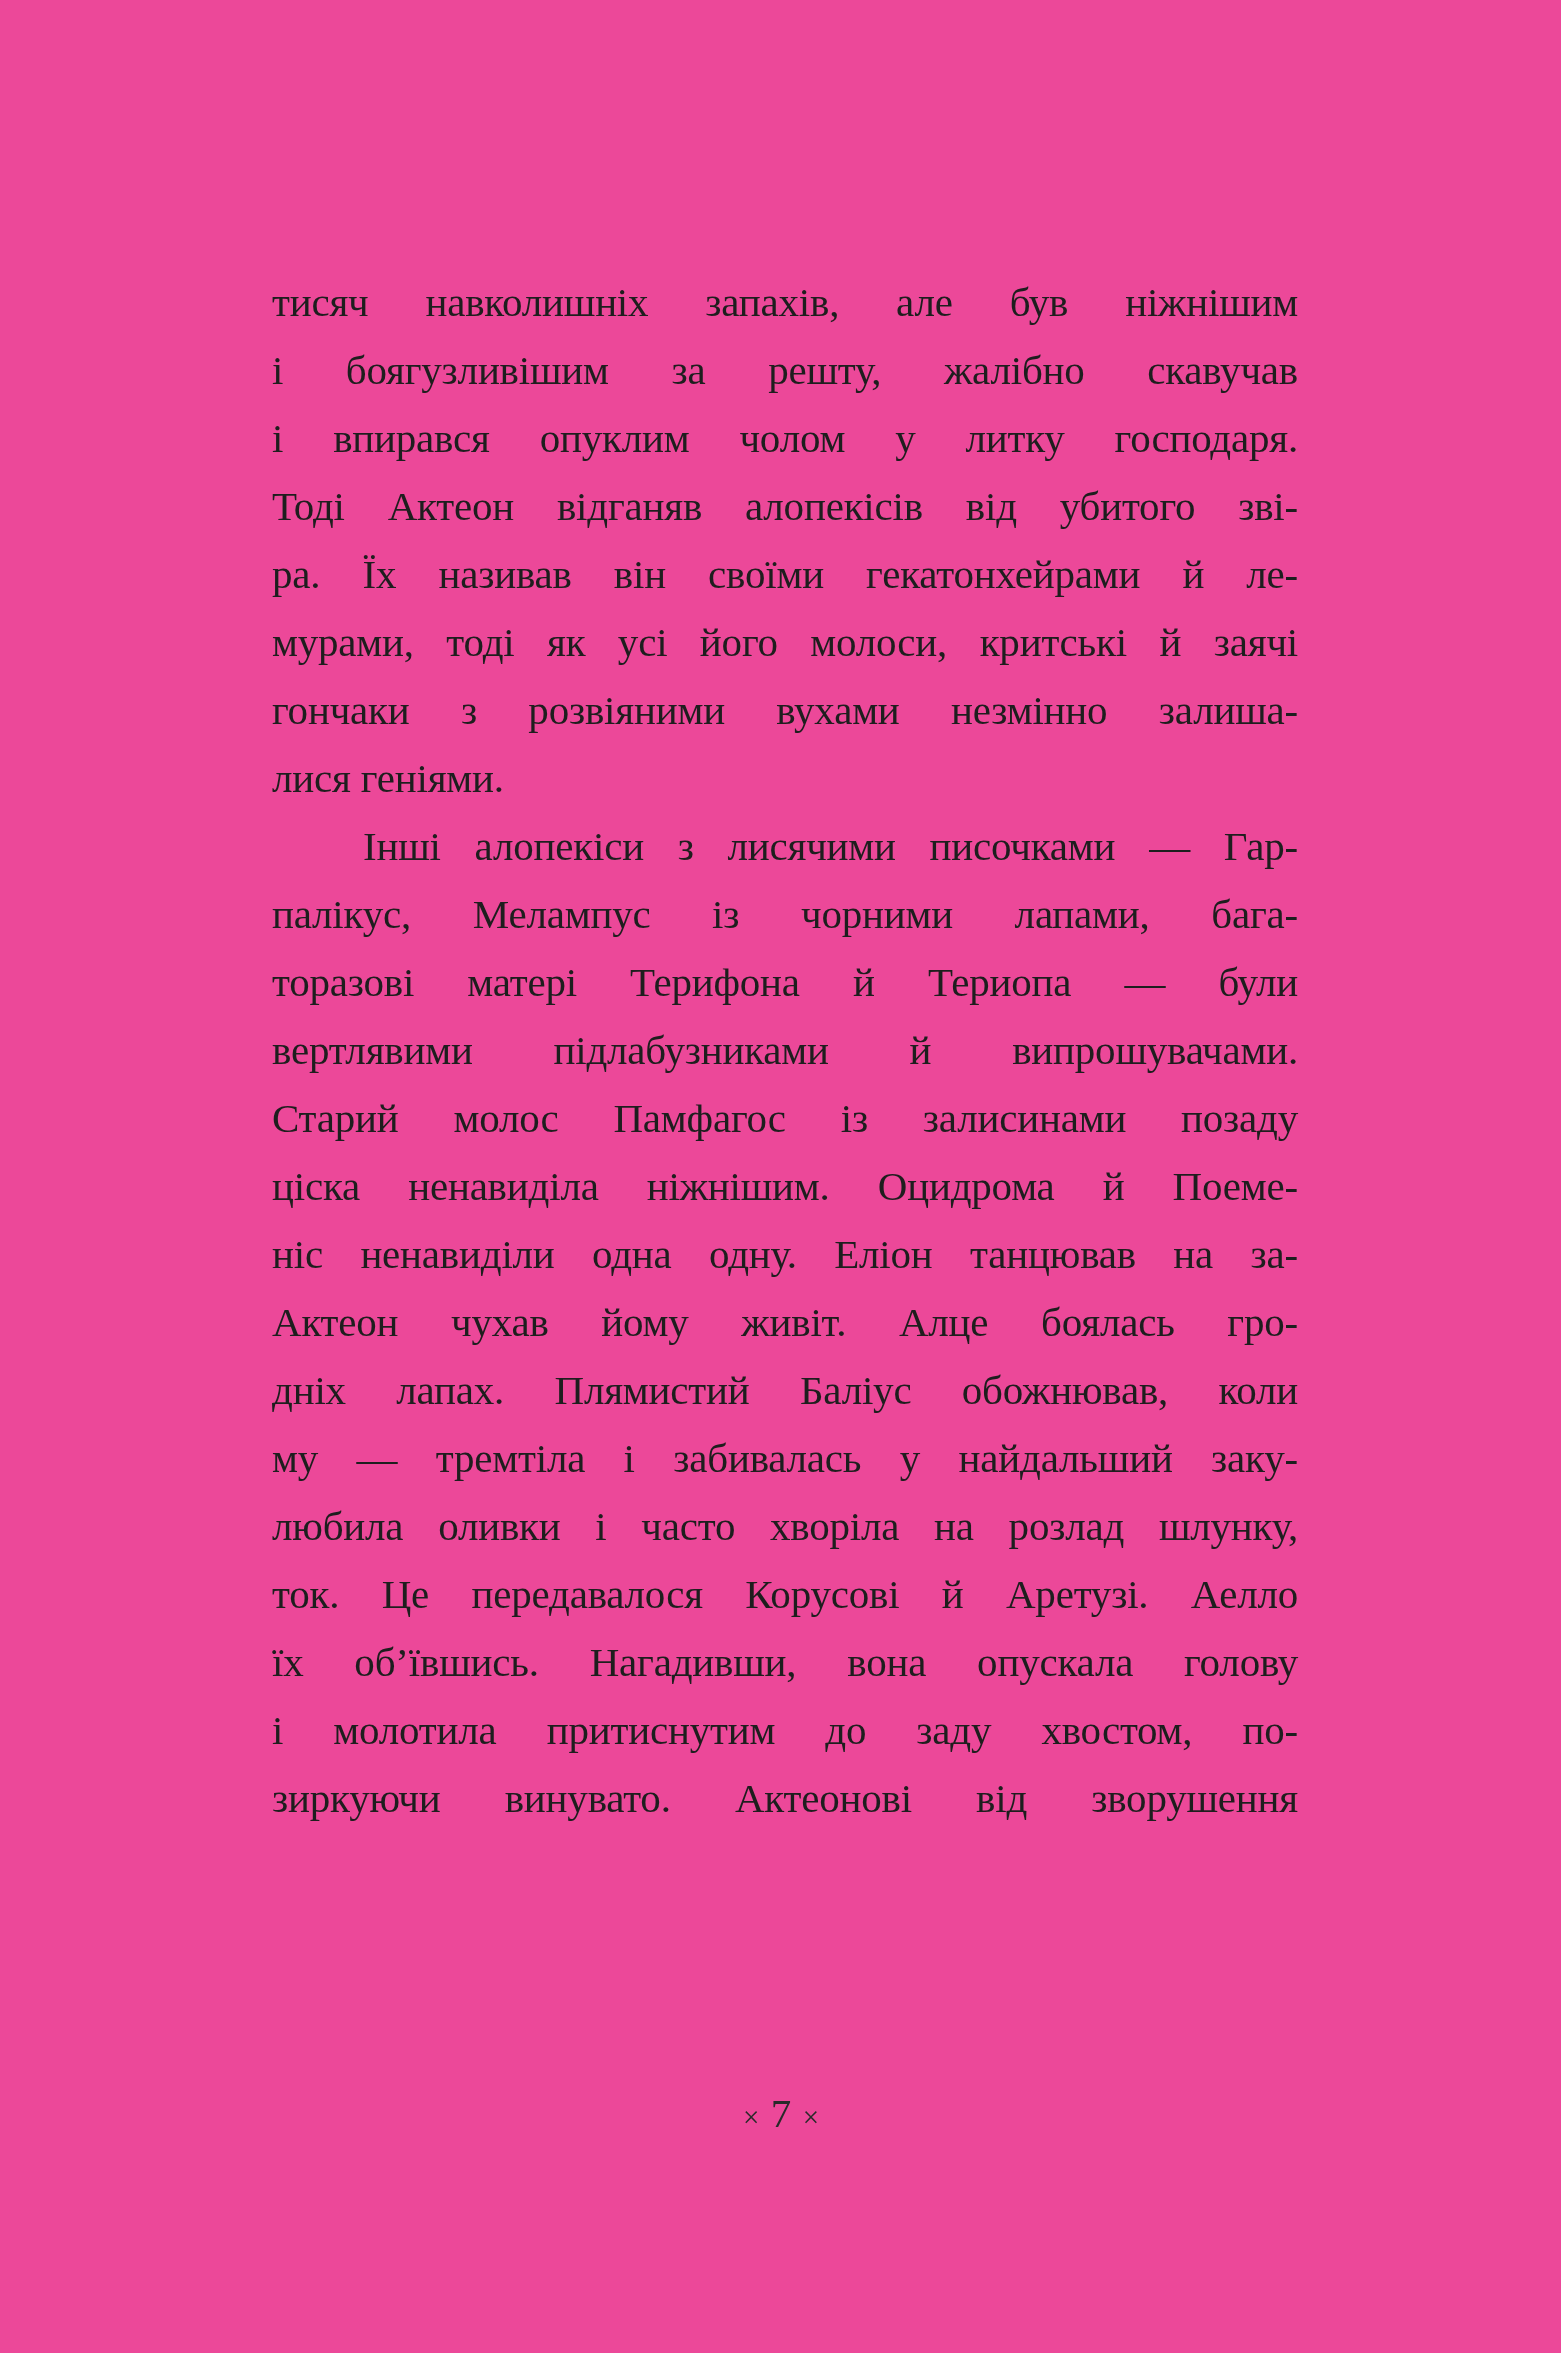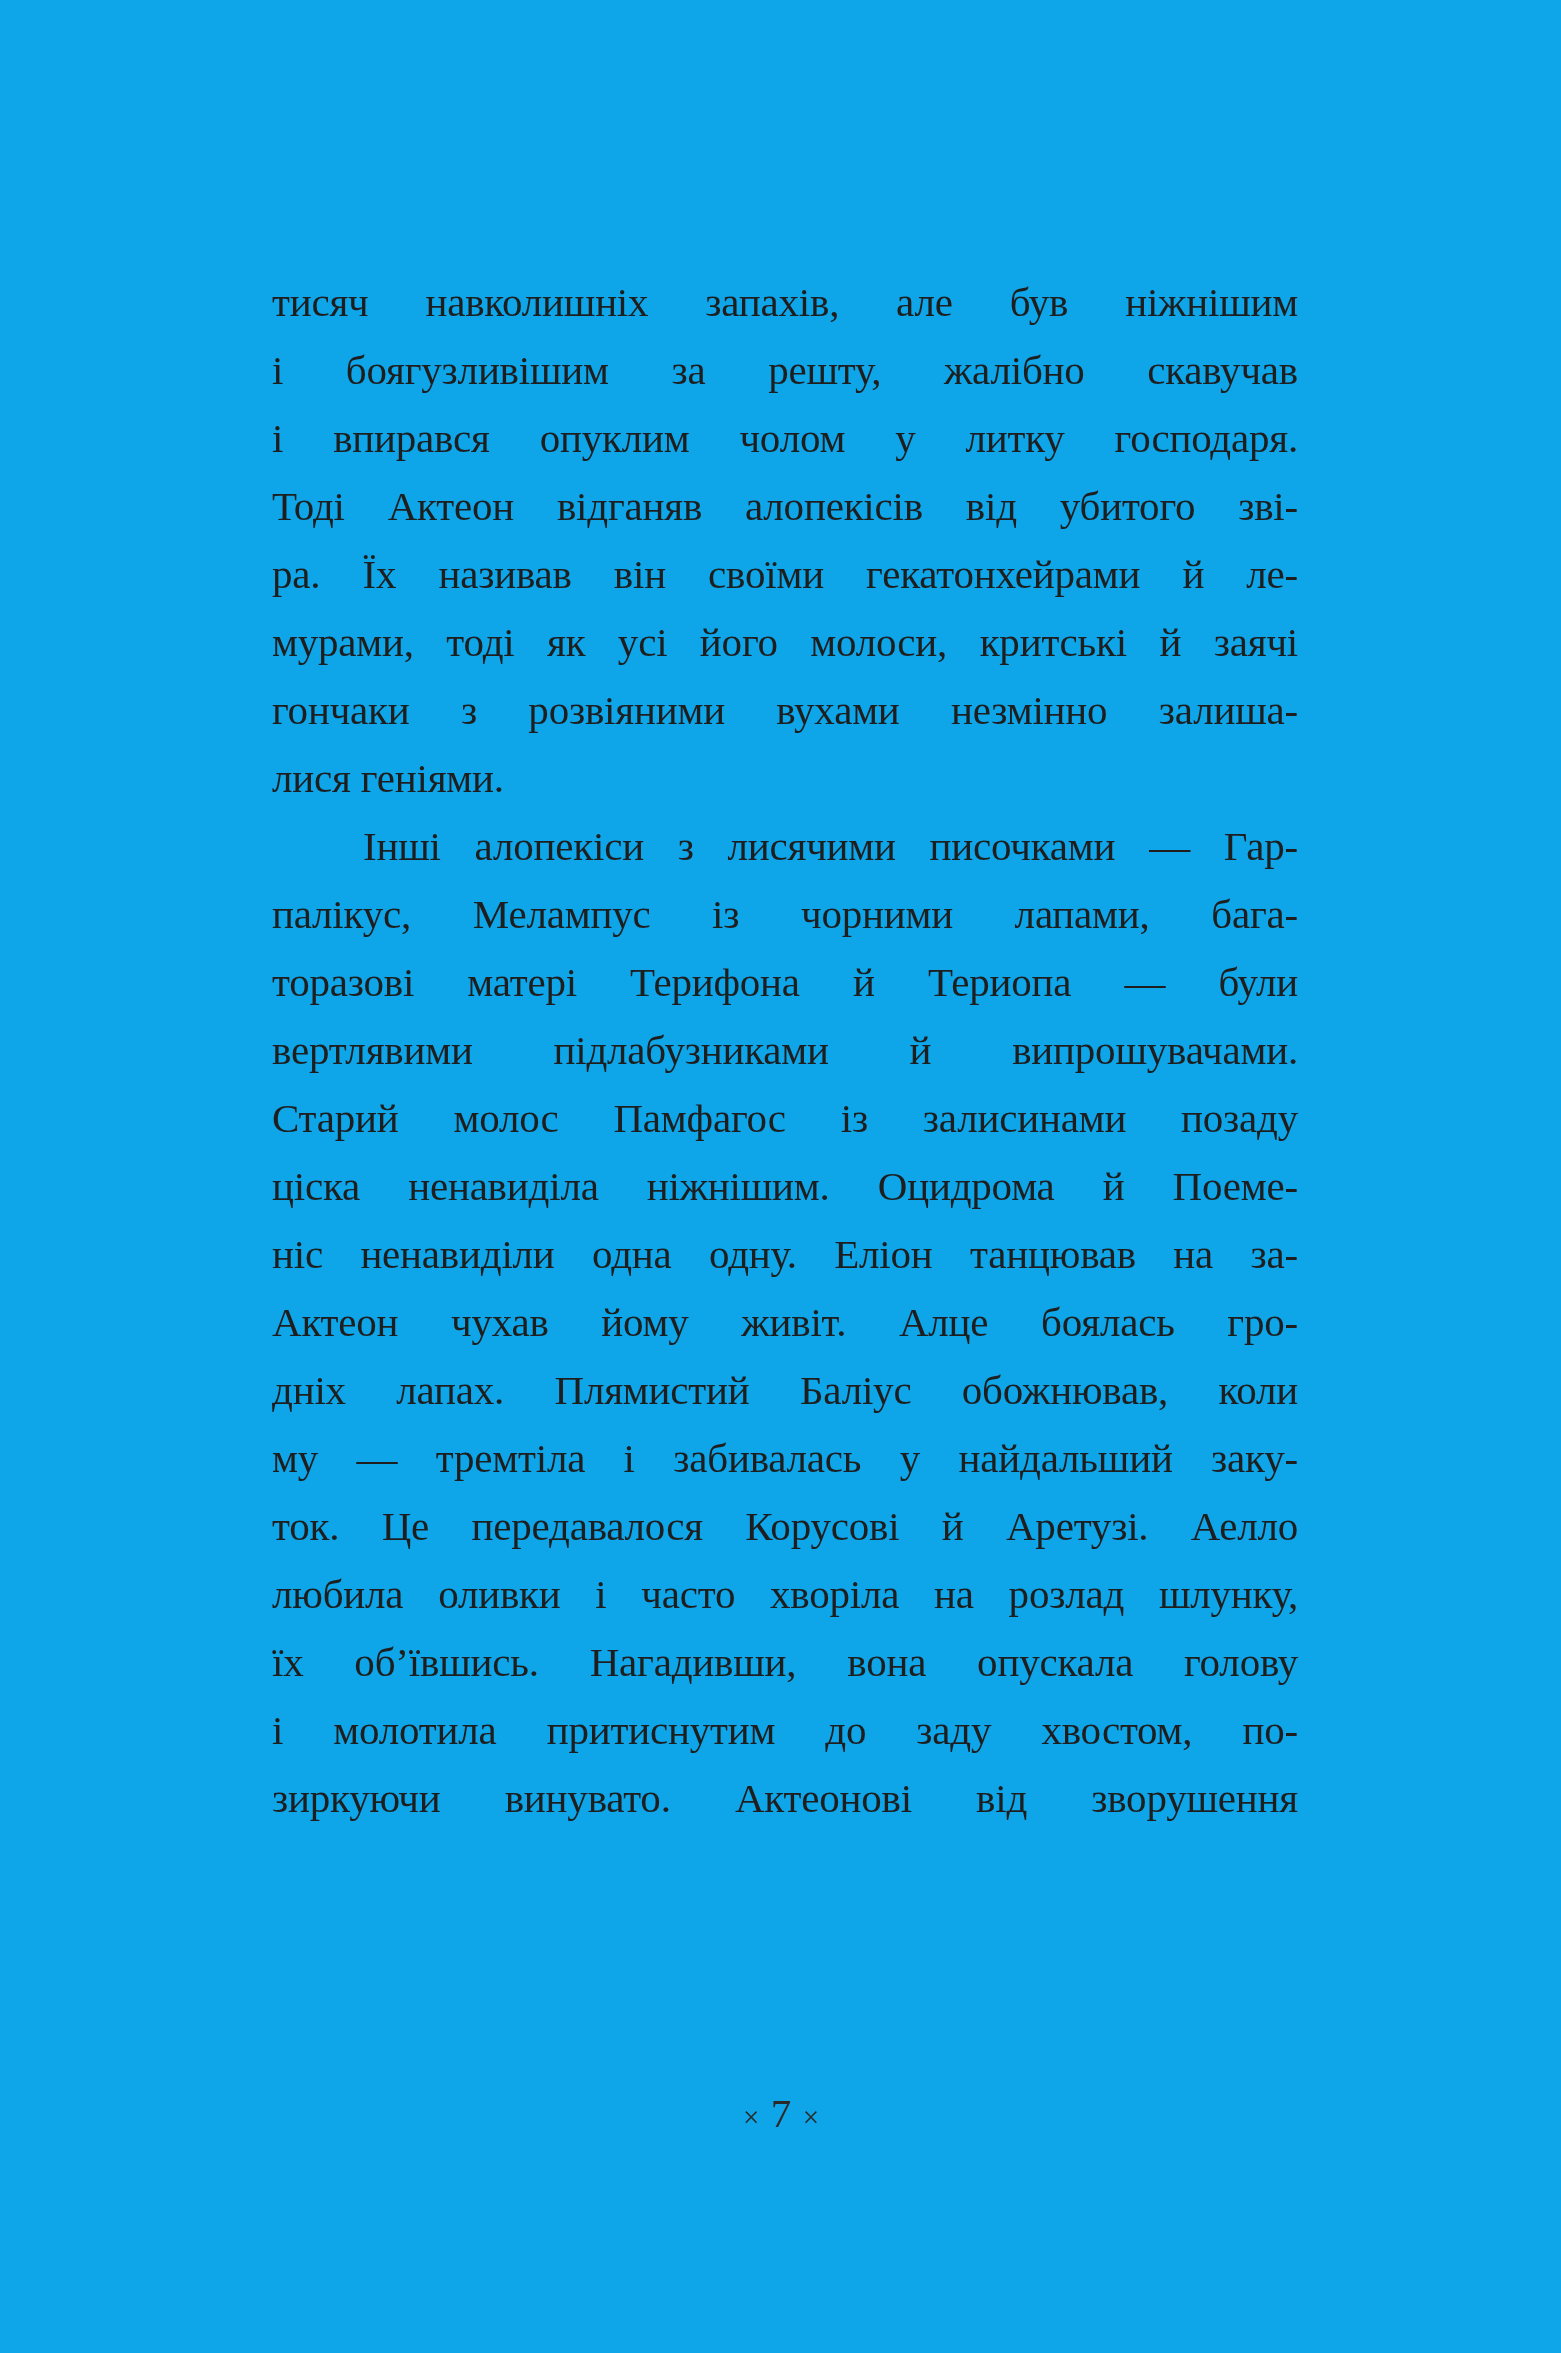--- a/index.html
+++ b/index.html
@@ -1,17 +1,17 @@
 <!DOCTYPE html>
 <html style="font-size:13px"><head>
 <meta charset="utf-8">
 <style>
   html, body { margin:0; padding:0; background:#ffffff; }
   body { width:1562px; height:2354px; position:relative; overflow:hidden; }
-  .page { position:absolute; left:0; top:0; width:1562px; height:2354px; background:#0ea5e9; }
+  .page { position:absolute; left:0; top:0; width:1562px; height:2354px; background:#ec4899; }
   .text-block { position:absolute; left:272px; top:268px; width:1026px; }
   .line {
     display:block; height:68px; line-height:68px;
     font-family:"Liberation Serif","DejaVu Serif",serif;
     font-size:41px; color:#1e1e1e; white-space:nowrap;
     text-align:justify; text-align-last:justify;
     letter-spacing:-0.2px;
   }
   .line.last { text-align-last:left; }
   .line.indent { padding-left:91px; }
@@ -39,22 +39,22 @@
     <span class="line indent">Інші алопекіси з лисячими писочками — Гар-</span>
     <span class="line">палікус, Мелампус із чорними лапами, бага-</span>
     <span class="line">торазові матері Терифона й Териопа — були</span>
     <span class="line">вертлявими підлабузниками й випрошувачами.</span>
     <span class="line">Старий молос Памфагос із залисинами позаду</span>
     <span class="line">ціска ненавиділа ніжнішим. Оцидрома й Поеме-</span>
     <span class="line">ніс ненавиділи одна одну. Еліон танцював на за-</span>
     <span class="line">Актеон чухав йому живіт. Алце боялась гро-</span>
     <span class="line">дніх лапах. Плямистий Баліус обожнював, коли</span>
     <span class="line">му — тремтіла і забивалась у найдальший заку-</span>
+    <span class="line">любила оливки і часто хворіла на розлад шлунку,</span>
     <span class="line">ток. Це передавалося Корусові й Аретузі. Аелло</span>
-    <span class="line">любила оливки і часто хворіла на розлад шлунку,</span>
     <span class="line">їх об’ївшись. Нагадивши, вона опускала голову</span>
     <span class="line">і молотила притиснутим до заду хвостом, по-</span>
     <span class="line">зиркуючи винувато. Актеонові від зворушення</span>
   </div>
 
   <div class="folio">
     <span class="orn">×</span><span>7</span><span class="orn">×</span>
   </div>
 </div>
 

